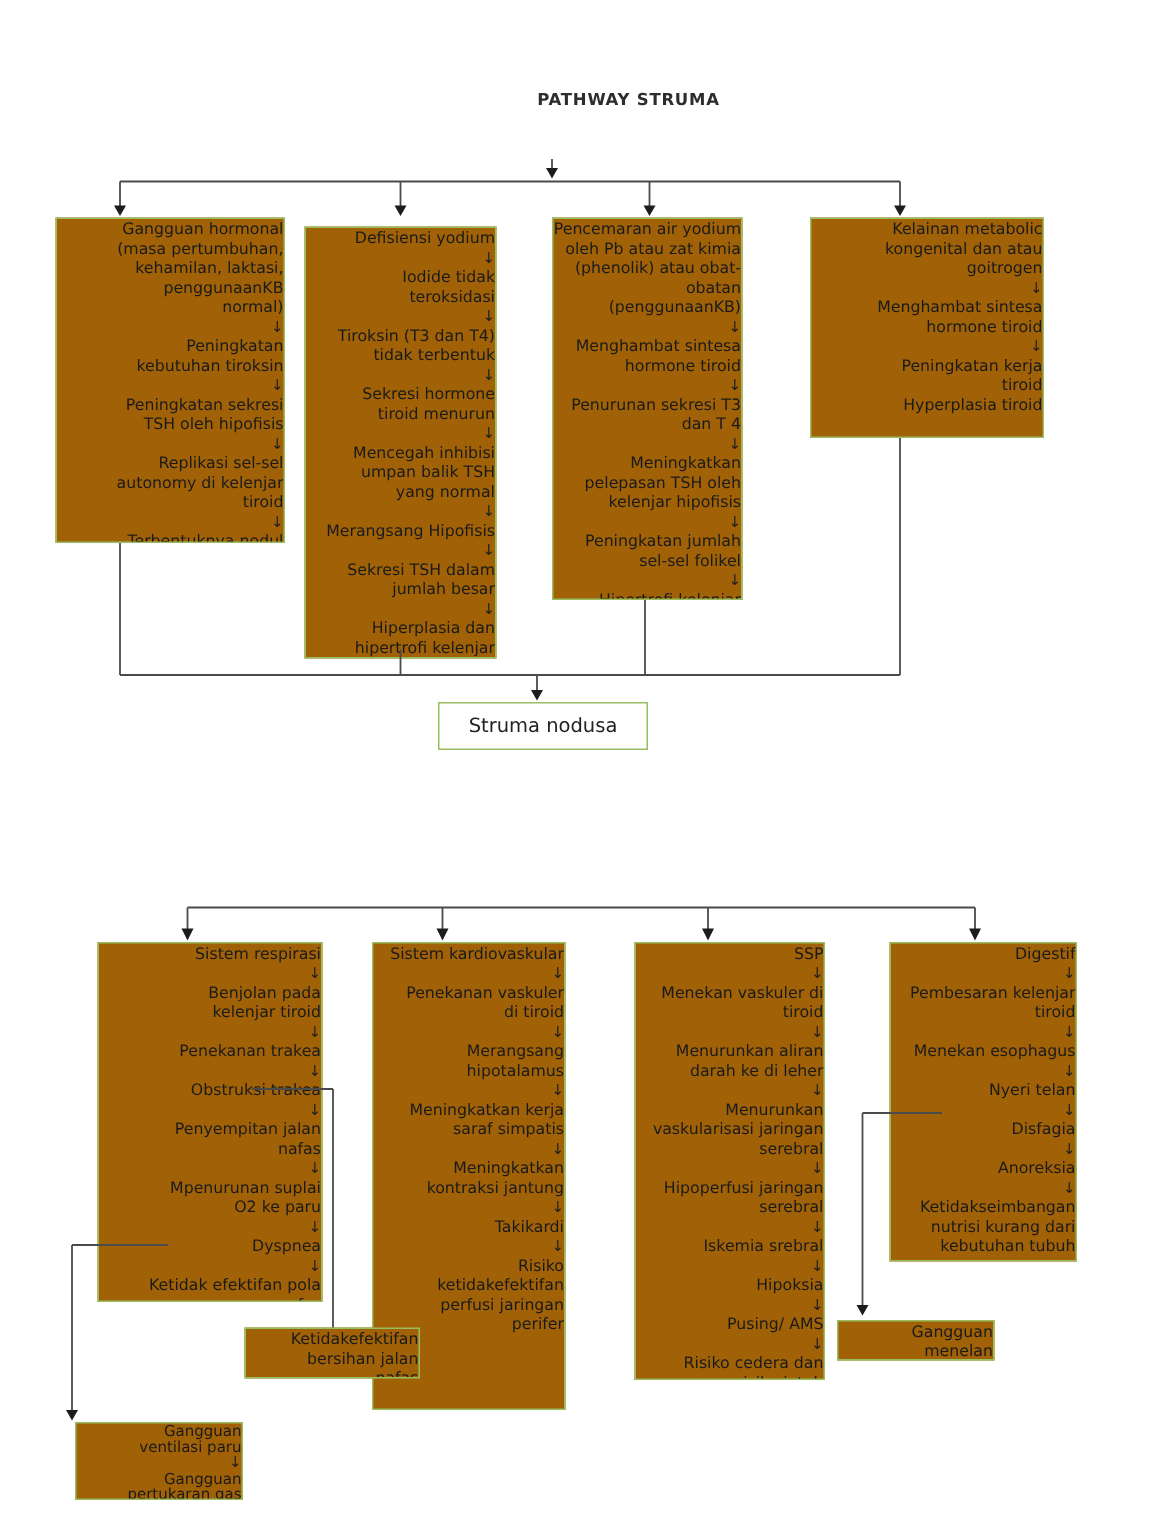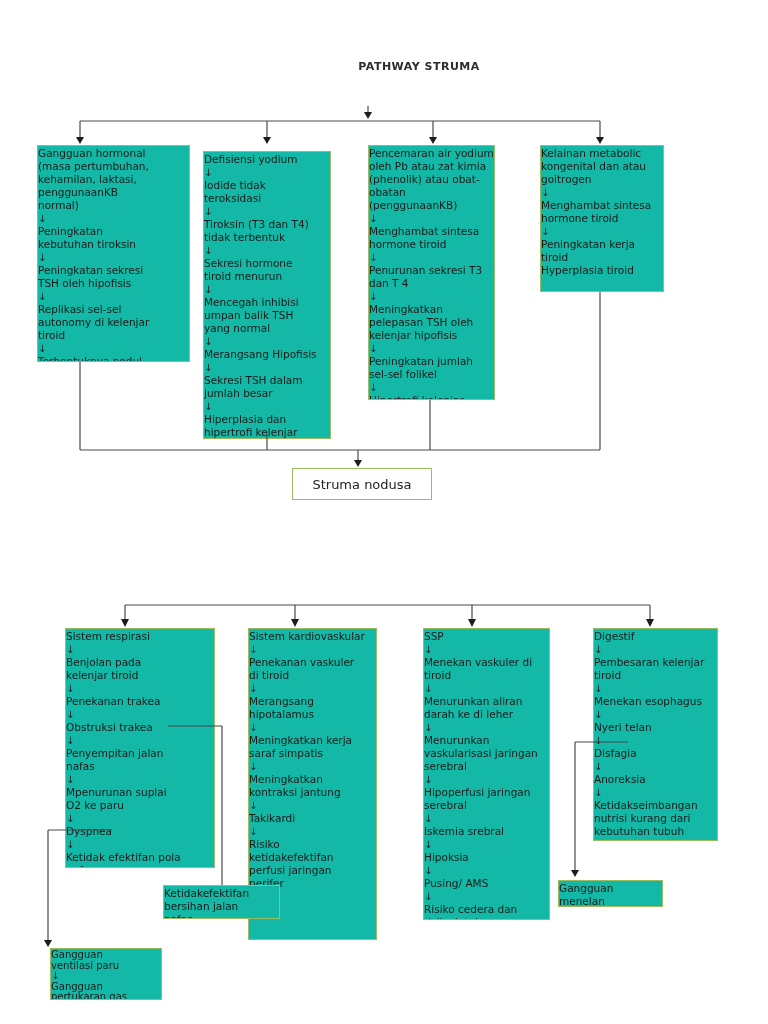--- a/index.html
+++ b/index.html
@@ -1,21 +1,21 @@
 <!DOCTYPE html>
 <html style="--box-border: #99bd61; --connector: #4a4a4a; --arrowhead: #1c1c1c; --text: #1a1a1a;"><head>
 <meta charset="utf-8">
 <style>
   html,body{margin:0;padding:0;background:#ffffff;}
   .canvas{position:relative;width:768px;height:1024px;background:#fff;overflow:hidden;
           font-family:"DejaVu Sans","Liberation Sans",sans-serif;color:var(--text,#1a1a1a);}
   .title{position:absolute;left:0;top:60px;width:768px;text-align:center;
          font-size:11px;font-weight:bold;letter-spacing:.5px;color:#2d2d2d;padding-left:35px;}
   .fbox{position:absolute;box-sizing:border-box;border:1px solid var(--box-border,#99bd61);
-        background:#14b8a6;overflow:hidden;text-align:left;font-size:10.5px;line-height:13px;
+        background:#a16207;overflow:hidden;text-align:right;font-size:10.5px;line-height:13px;
         padding-top:1px;}
   .fbox .t{white-space:nowrap;}
   .fbox .ar{line-height:13px;font-size:10px;color:#1f1f1f;}
   .labelbox{position:absolute;box-sizing:border-box;border:1px solid var(--box-border,#99bd61);
         background:#fff;display:flex;align-items:center;justify-content:center;overflow:hidden;}
   .etiologi{font-size:11px;font-weight:bold;letter-spacing:1.2px;color:#2d2d2d;}
   .struma{font-size:13px;color:#222;}
   .small{font-size:10px;line-height:10.5px;}
   .small .ar{line-height:10.5px;}
   svg.wires{position:absolute;left:0;top:0;pointer-events:none;}
@@ -88,21 +88,21 @@
       <div class="ar">↓</div>
       <div class="t">Meningkatkan</div>
       <div class="t">pelepasan TSH oleh</div>
       <div class="t">kelenjar hipofisis</div>
       <div class="ar">↓</div>
       <div class="t">Peningkatan jumlah</div>
       <div class="t">sel-sel folikel</div>
       <div class="ar">↓</div>
       <div class="t">Hipertrofi kelenjar</div>
     </div>
-  <div class="fbox" style="left:540px;top:145px;width:124px;height:147px">
+  <div class="fbox" style="left:540px;top:145px;width:156px;height:147px">
       <div class="t">Kelainan metabolic</div>
       <div class="t">kongenital dan atau</div>
       <div class="t">goitrogen</div>
       <div class="ar">↓</div>
       <div class="t">Menghambat sintesa</div>
       <div class="t">hormone tiroid</div>
       <div class="ar">↓</div>
       <div class="t">Peningkatan kerja</div>
       <div class="t">tiroid</div>
       <div class="t">Hyperplasia tiroid</div>

